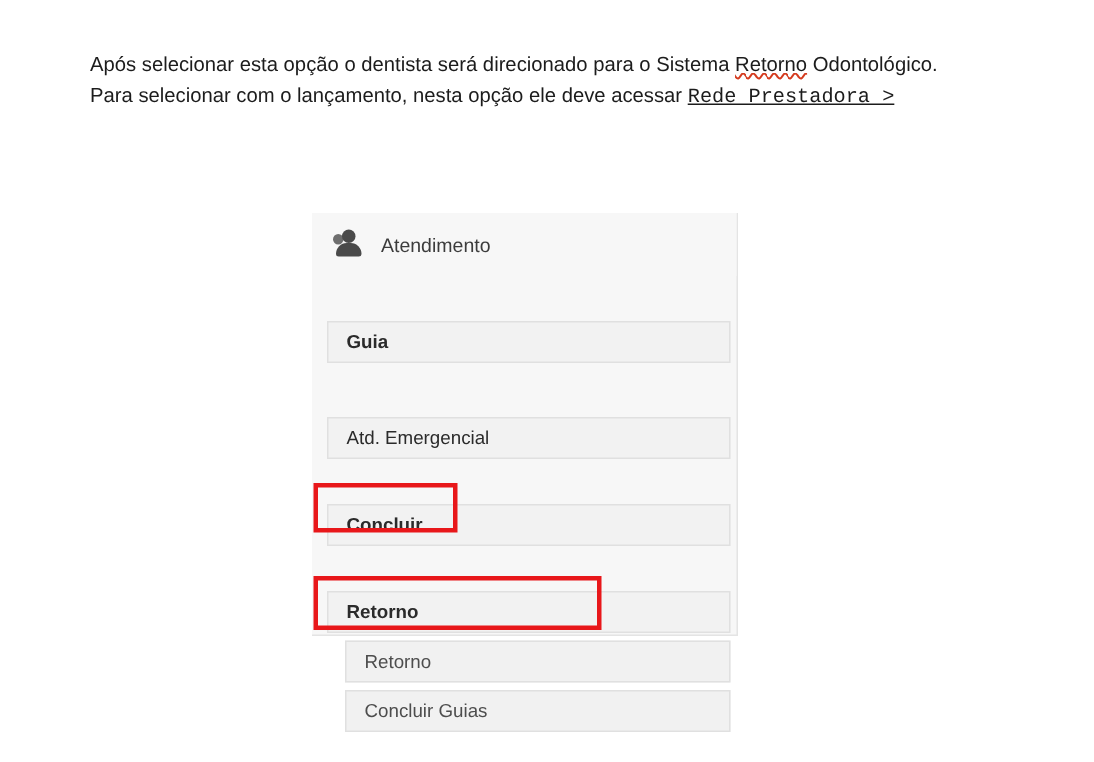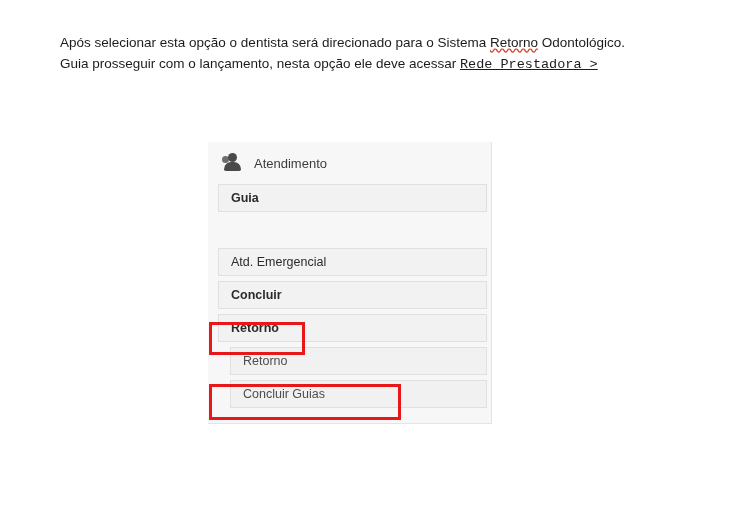--- a/index.html
+++ b/index.html
@@ -108,20 +108,21 @@
     border: 1px solid #e0e0e0;
     display: flex;
     align-items: center;
     padding-left: 12px;
     box-sizing: border-box;
     font-size: 12.5px;
     color: #2b2b2b;
   }
   .menu-item.bold {
     font-weight: bold;
+    margin-top: 30px;
   }
   .menu-item.sub {
     margin-left: 22px;
     color: #4d4d4d;
     background: #f1f1f1;
   }
   .menu-item.normal {
     font-weight: normal;
     margin-top: 36px;
   }
@@ -147,21 +148,21 @@
   }
 </style>
 </head>
 <body>
 
 <div class="doc-text">
   <div class="line">
     <span>Após selecionar esta opção o dentista será direcionado para o Sistema </span><span class="spell">Retorno</span><span> Odontológico.</span>
   </div>
   <div class="line">
-    <span>Guia prosseguir com o lançamento, nesta opção ele deve acessar </span><span class="u">Rede Prestadora &gt;</span>
+    <span>Para selecionar com o lançamento, nesta opção ele deve acessar </span><span class="u">Rede Prestadora &gt;</span>
   </div>
 </div>
 
 <div class="menu-panel">
 
   <div class="panel-header">
     <span class="person-icon">
       <span class="head2"></span>
       <span class="head"></span>
       <span class="body"></span>

